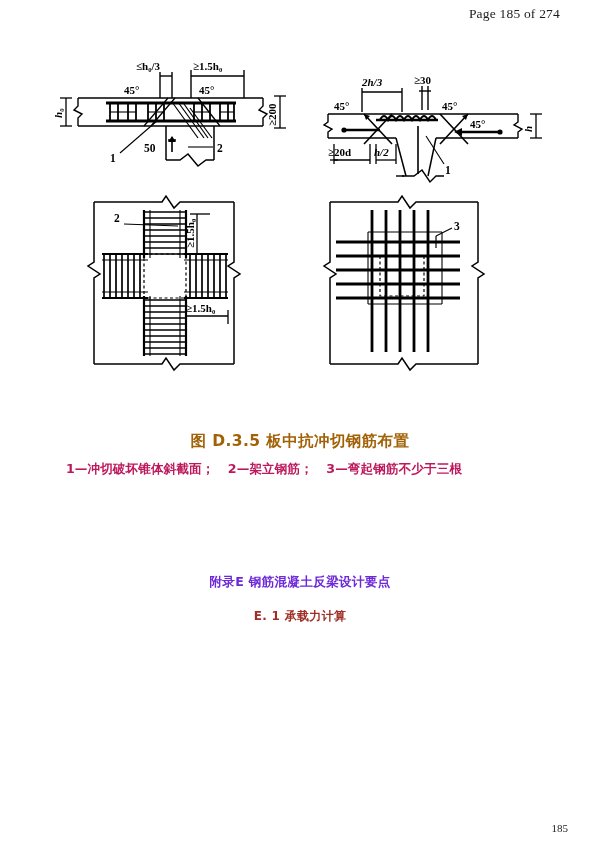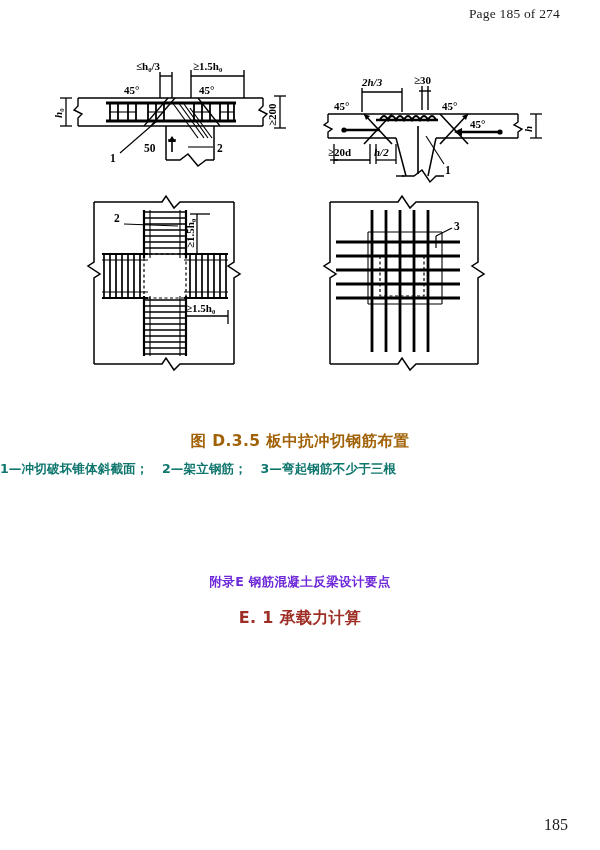--- a/index.html
+++ b/index.html
@@ -24,21 +24,21 @@
     right: 40px;
     font-size: 13.5px;
     letter-spacing: .2px;
     color: #1c1c1c;
     font-family: "Liberation Serif", "DejaVu Serif", serif;
   }
   .page-number {
     position: absolute;
     bottom: 16px;
     right: 32px;
-    font-size: 16px;
+    font-size: 11px;
     color: #1c1c1c;
   }
 
   
   .figure-area {
     position: absolute;
     left: 0;
     top: 40px;
     width: 600px;
     height: 420px;
@@ -59,25 +59,26 @@
     font-weight: bold;
     letter-spacing: .4px;
     font-family: "DejaVu Sans", "Liberation Sans", sans-serif;
     color: #a16207;
   }
   .fig-legend {
     position: absolute;
     left: 0;
     top: 421px;
     width: 528px;
+    text-align: center;
     font-size: 12.6px;
     font-weight: bold;
     letter-spacing: .1px;
     font-family: "DejaVu Sans", "Liberation Sans", sans-serif;
-    color: #0f766e;
+    color: #be185d;
     white-space: pre;
   }
 
   
   .appendix-title {
     position: absolute;
     left: 0;
     top: 574px;
     width: 600px;
     text-align: center;
@@ -86,21 +87,21 @@
     color: #6d28d9;
     font-family: "DejaVu Sans", "Liberation Sans", sans-serif;
     letter-spacing: .3px;
   }
   .section-title {
     position: absolute;
     left: 0;
     top: 608px;
     width: 600px;
     text-align: center;
-    font-size: 16px;
+    font-size: 12px;
     font-weight: bold;
     color: #9d2f26;
     font-family: "DejaVu Sans", "Liberation Sans", sans-serif;
     letter-spacing: .3px;
   }
 
   
   svg text {
     font-family: "Liberation Serif", "DejaVu Serif", serif;
     fill: #000;

